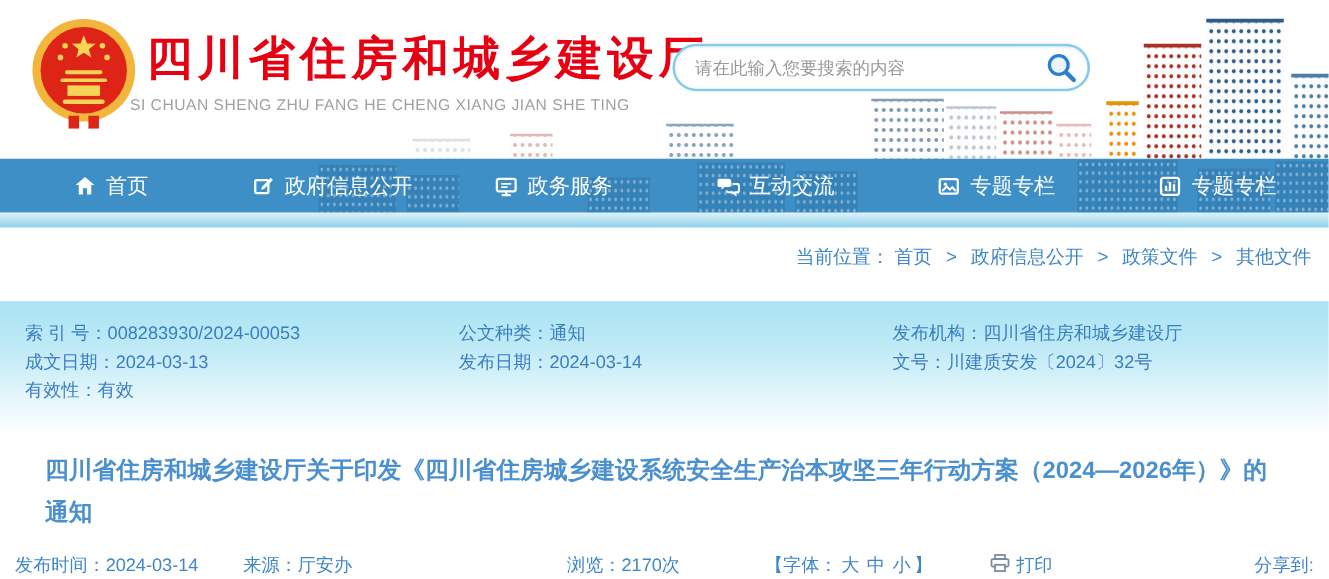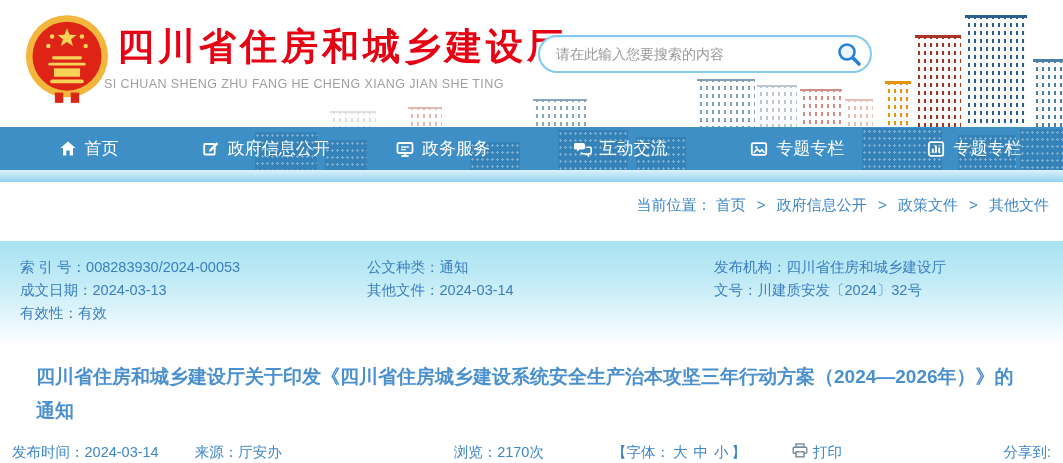--- a/index.html
+++ b/index.html
@@ -205,21 +205,21 @@
     </div>
     <div class="meta-row">
       <span>有效性：</span><span>有效</span>
     </div>
   </div>
   <div class="meta-col">
     <div class="meta-row">
       <span>公文种类：</span><span>通知</span>
     </div>
     <div class="meta-row">
-      <span>其他文件：</span><span>2024-03-14</span>
+      <span>发布日期：</span><span>2024-03-14</span>
     </div>
   </div>
   <div class="meta-col">
     <div class="meta-row">
       <span>发布机构：</span><span>四川省住房和城乡建设厅</span>
     </div>
     <div class="meta-row">
       <span>文号：</span><span>川建质安发〔2024〕32号</span>
     </div>
   </div>

